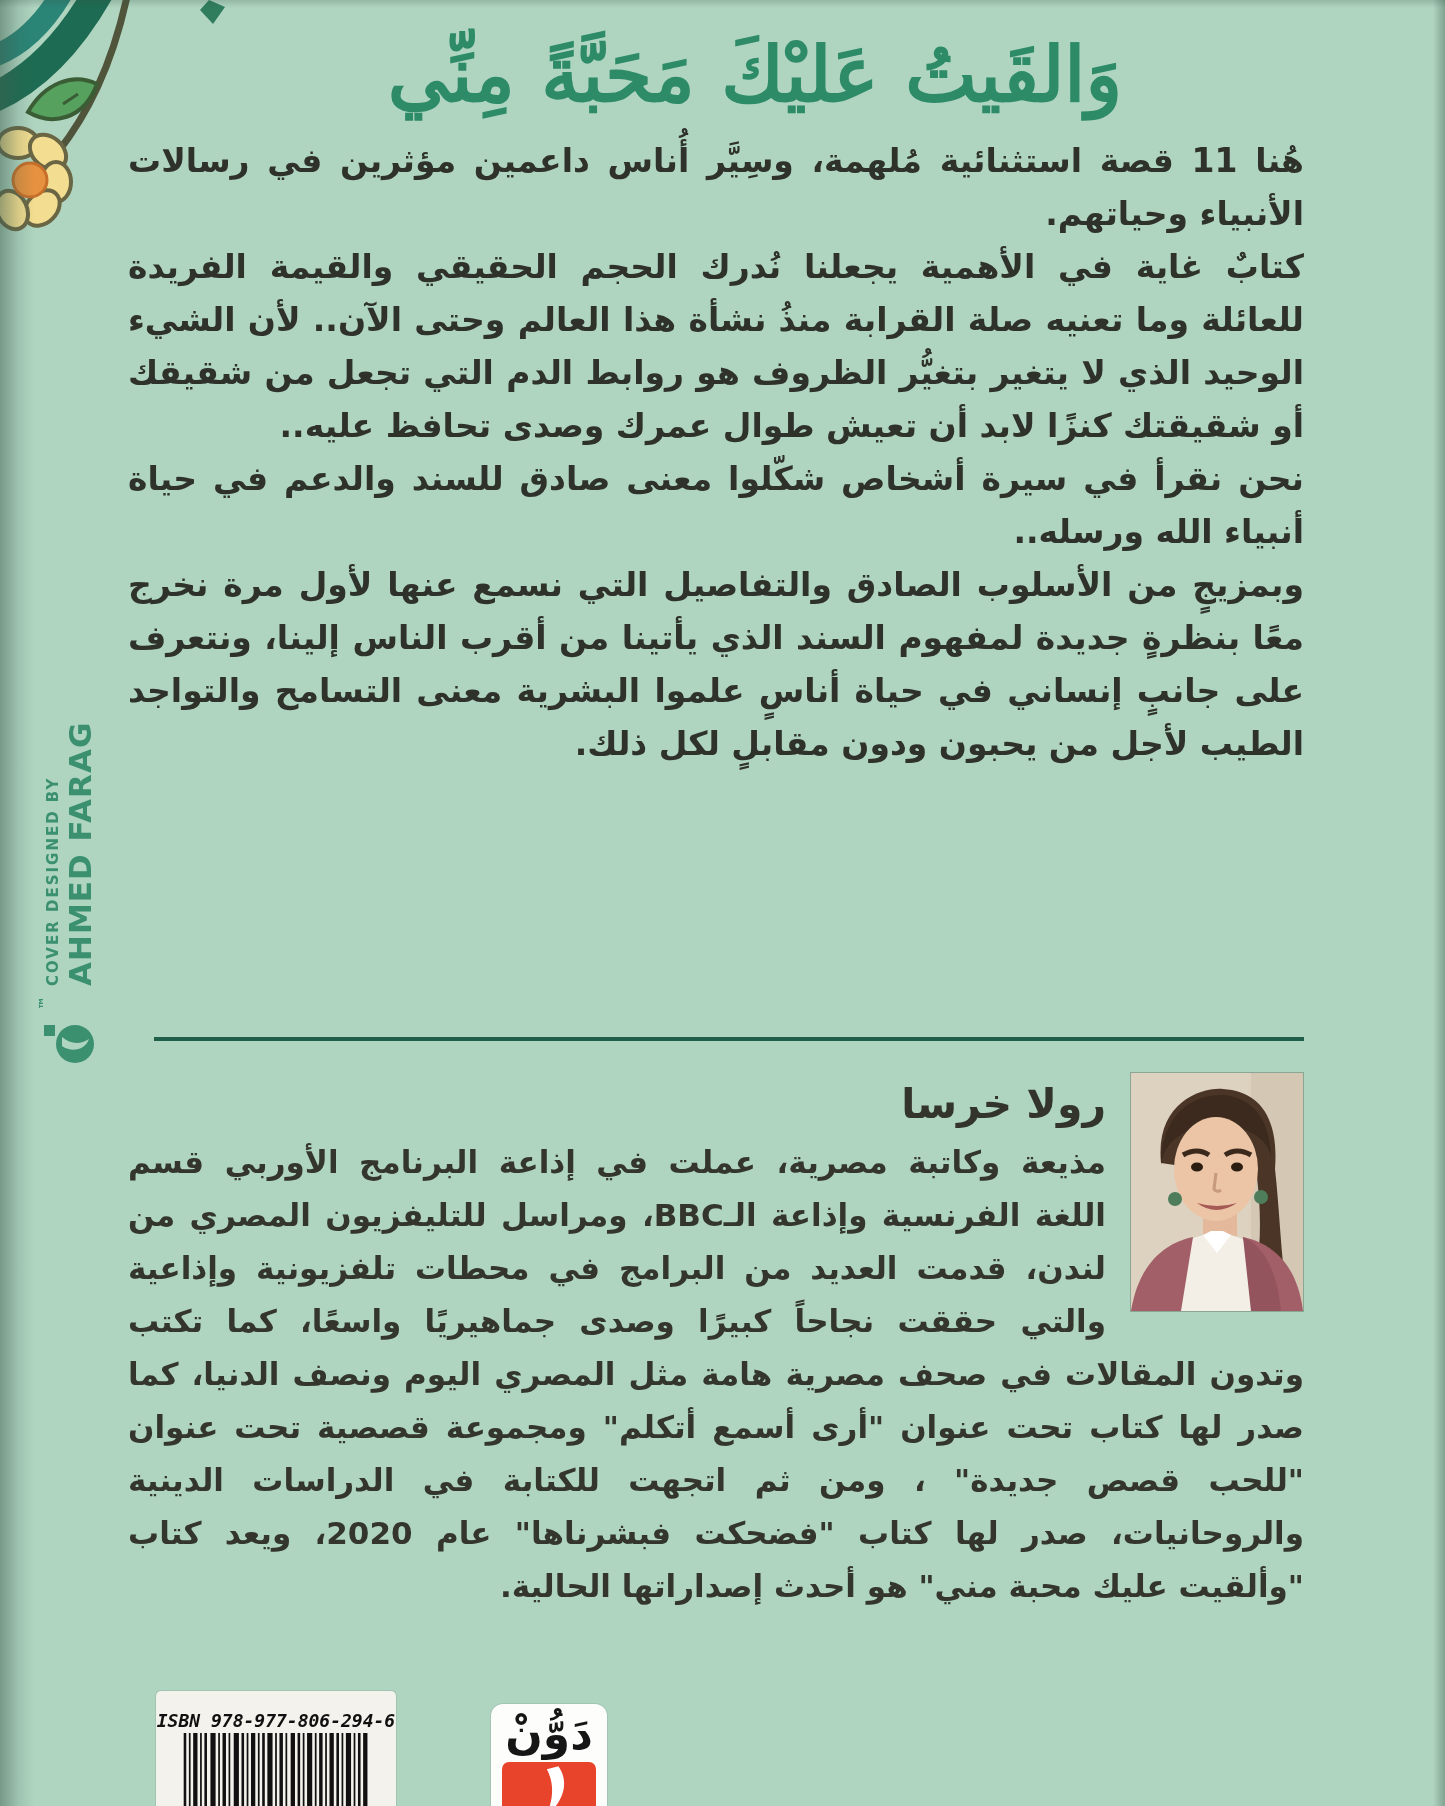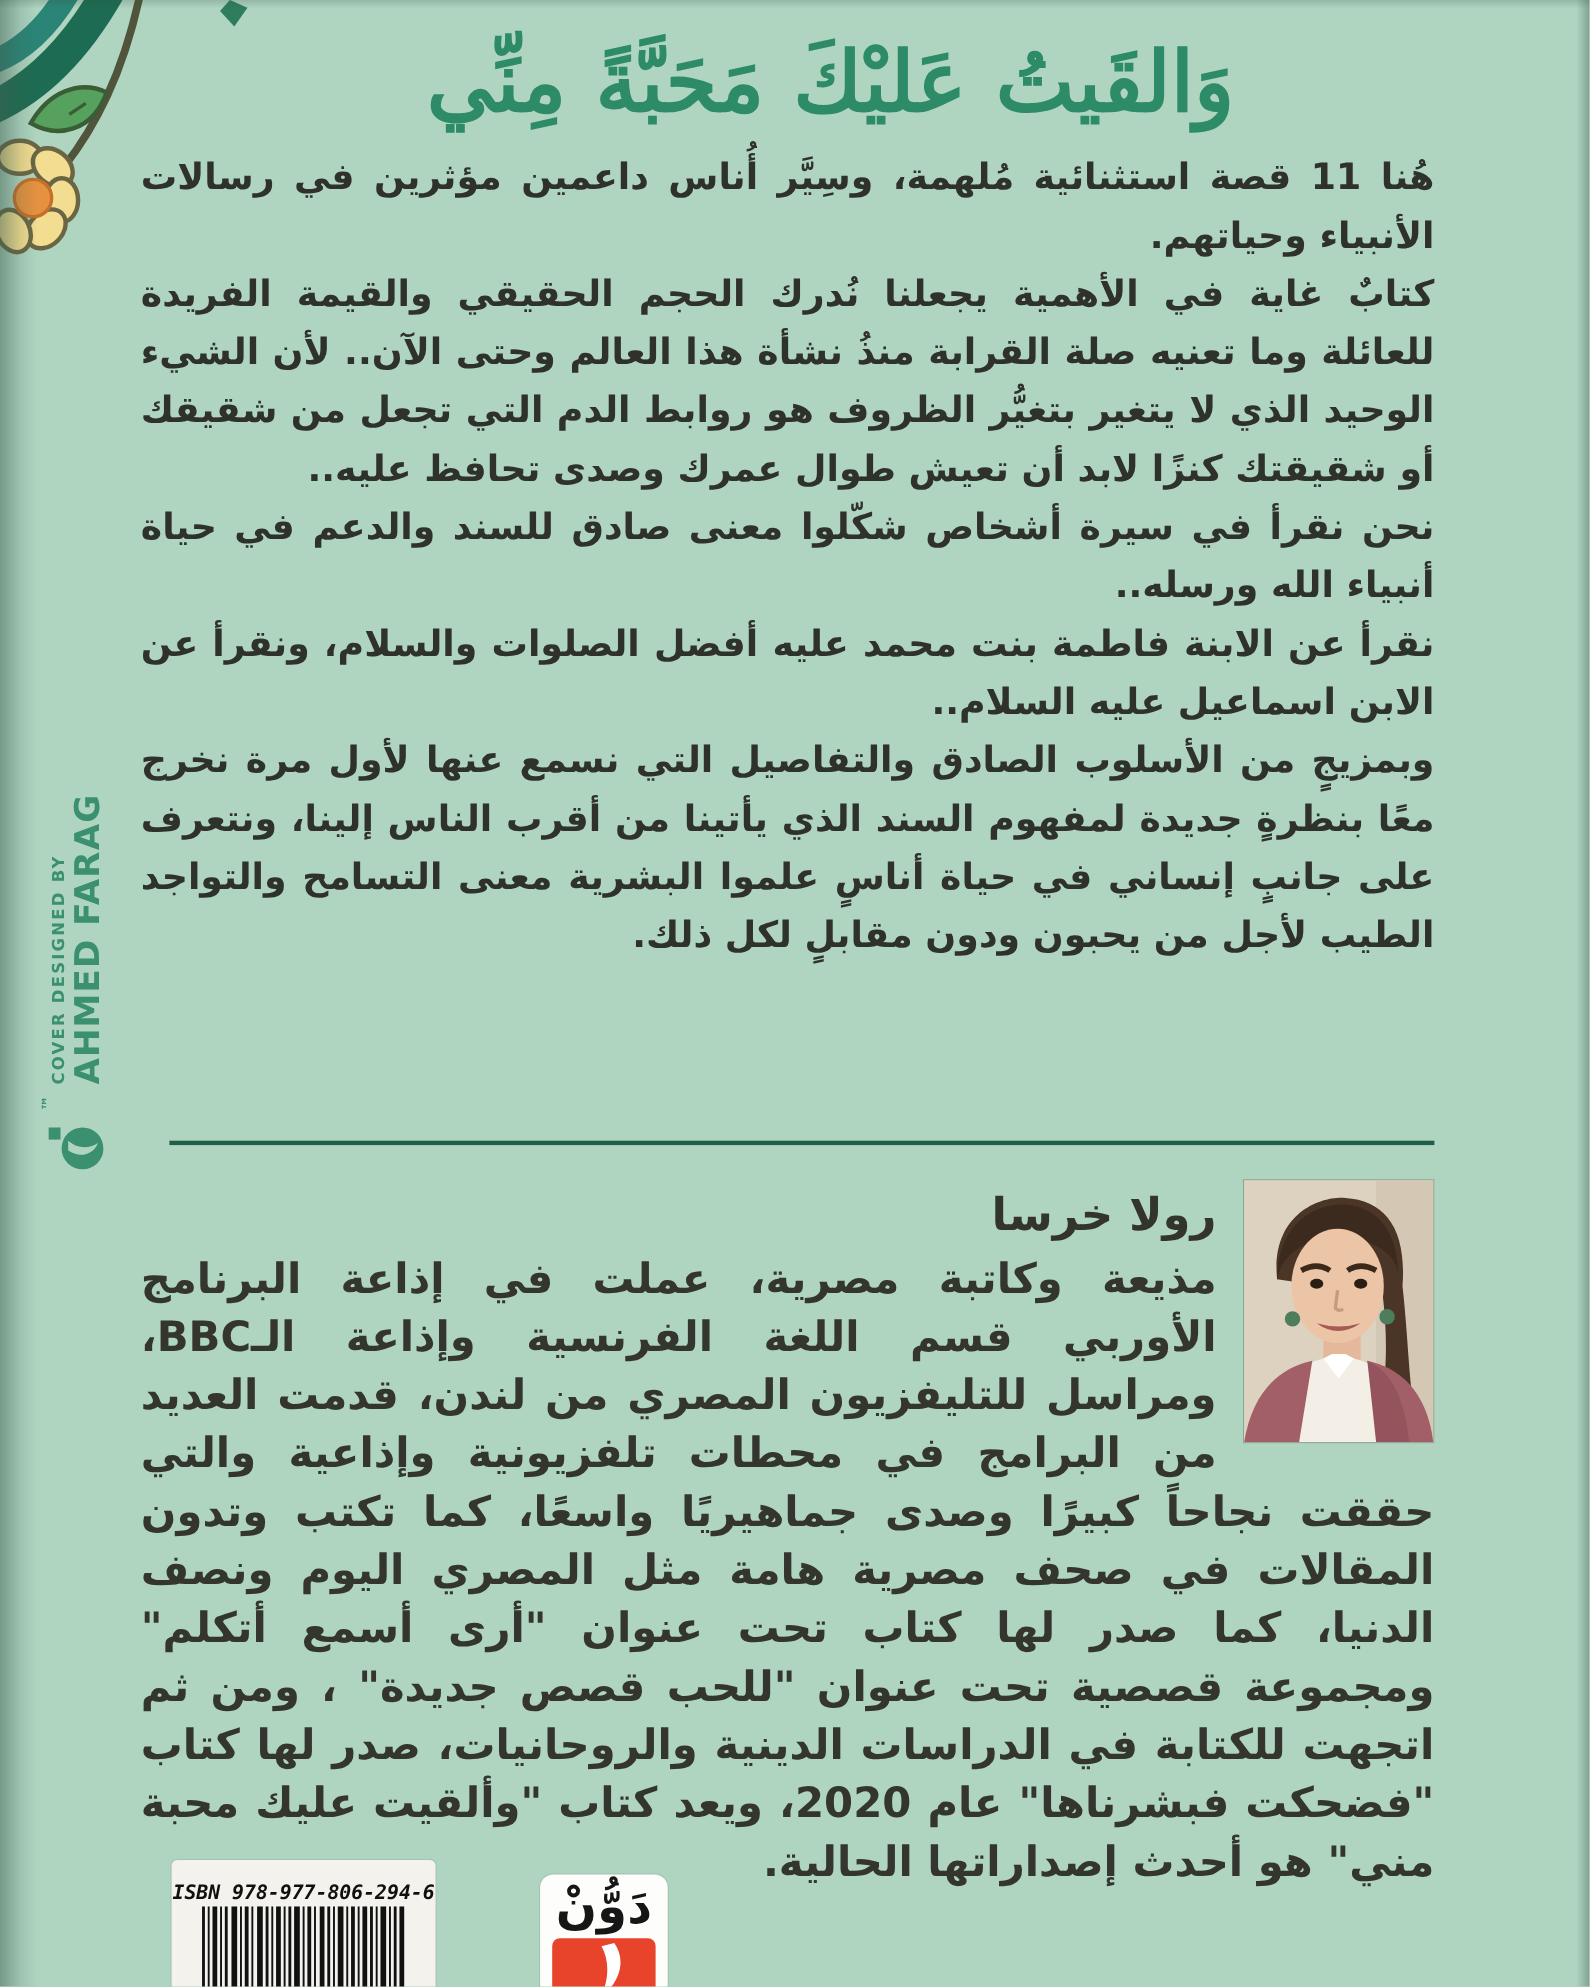--- a/index.html
+++ b/index.html
@@ -56,21 +56,21 @@
     color:#2f312b;
   }
   .photo-frame{
     float:right;width:172px;height:238px;margin:8px 0 10px 24px;
     border:1px solid #8aa795;background:#ded3c1;overflow:hidden;
   }
   .author-name{
     font-size:41px;font-weight:bold;color:#33352c;margin:16px 0 8px;text-align:right;
   }
   .author-bio{
-    font-size:38px;line-height:53px;font-weight:600;text-align:justify;text-align-last:right;margin:0;
+    font-size:31px;line-height:53px;font-weight:600;text-align:justify;text-align-last:right;margin:0;
     color:#34362e;
   }
 
   
   .barcode{
     position:absolute;left:156px;top:1691px;width:240px;height:130px;
     background:#f3f2ec;border-radius:5px;box-shadow:0 0 0 1px rgba(0,0,0,.08);
     display:flex;flex-direction:column;align-items:center;
   }
   .isbn{
@@ -112,21 +112,20 @@
     <circle cx="30" cy="180" r="17" fill="#e59140" stroke="#c56f2a" stroke-width="3"></circle>
   </g>
 </svg>
 
 <div class="title" style="color: rgb(46, 139, 104);">وَالقَيتُ عَليْكَ مَحَبَّةً مِنِّي</div>
 
 <div class="synopsis">
   <p>هُنا 11 قصة استثنائية مُلهمة، وسِيَّر أُناس داعمين مؤثرين في رسالات الأنبياء وحياتهم.</p>
   <p>كتابٌ غاية في الأهمية يجعلنا نُدرك الحجم الحقيقي والقيمة الفريدة للعائلة وما تعنيه صلة القرابة منذُ نشأة هذا العالم وحتى الآن.. لأن الشيء الوحيد الذي لا يتغير بتغيُّر الظروف هو روابط الدم التي تجعل من شقيقك أو شقيقتك كنزًا لابد أن تعيش طوال عمرك وصدى تحافظ عليه..</p>
   <p>نحن نقرأ في سيرة أشخاص شكّلوا معنى صادق للسند والدعم في حياة أنبياء الله ورسله..</p>
-  <p>نقرأ عن الابنة فاطمة بنت محمد عليه أفضل الصلوات والسلام، ونقرأ عن الابن اسماعيل عليه السلام..</p>
   <p>وبمزيجٍ من الأسلوب الصادق والتفاصيل التي نسمع عنها لأول مرة نخرج معًا بنظرةٍ جديدة لمفهوم السند الذي يأتينا من أقرب الناس إلينا، ونتعرف على جانبٍ إنساني في حياة أناسٍ علموا البشرية معنى التسامح والتواجد الطيب لأجل من يحبون ودون مقابلٍ لكل ذلك.</p>
 </div>
 
 <div class="credit">
   <svg width="44" height="52" viewBox="0 0 44 52">
     <rect x="28" y="0" width="11" height="11" fill="#3b9070"></rect>
     <circle cx="20" cy="31" r="19" fill="#3b9070"></circle>
     <path d="M27,18 C 20,26 19,36 25,45 C 14,41 11,28 18,18 Z" fill="#afd5c1"></path>
   </svg>
   <span class="tm">™</span>

